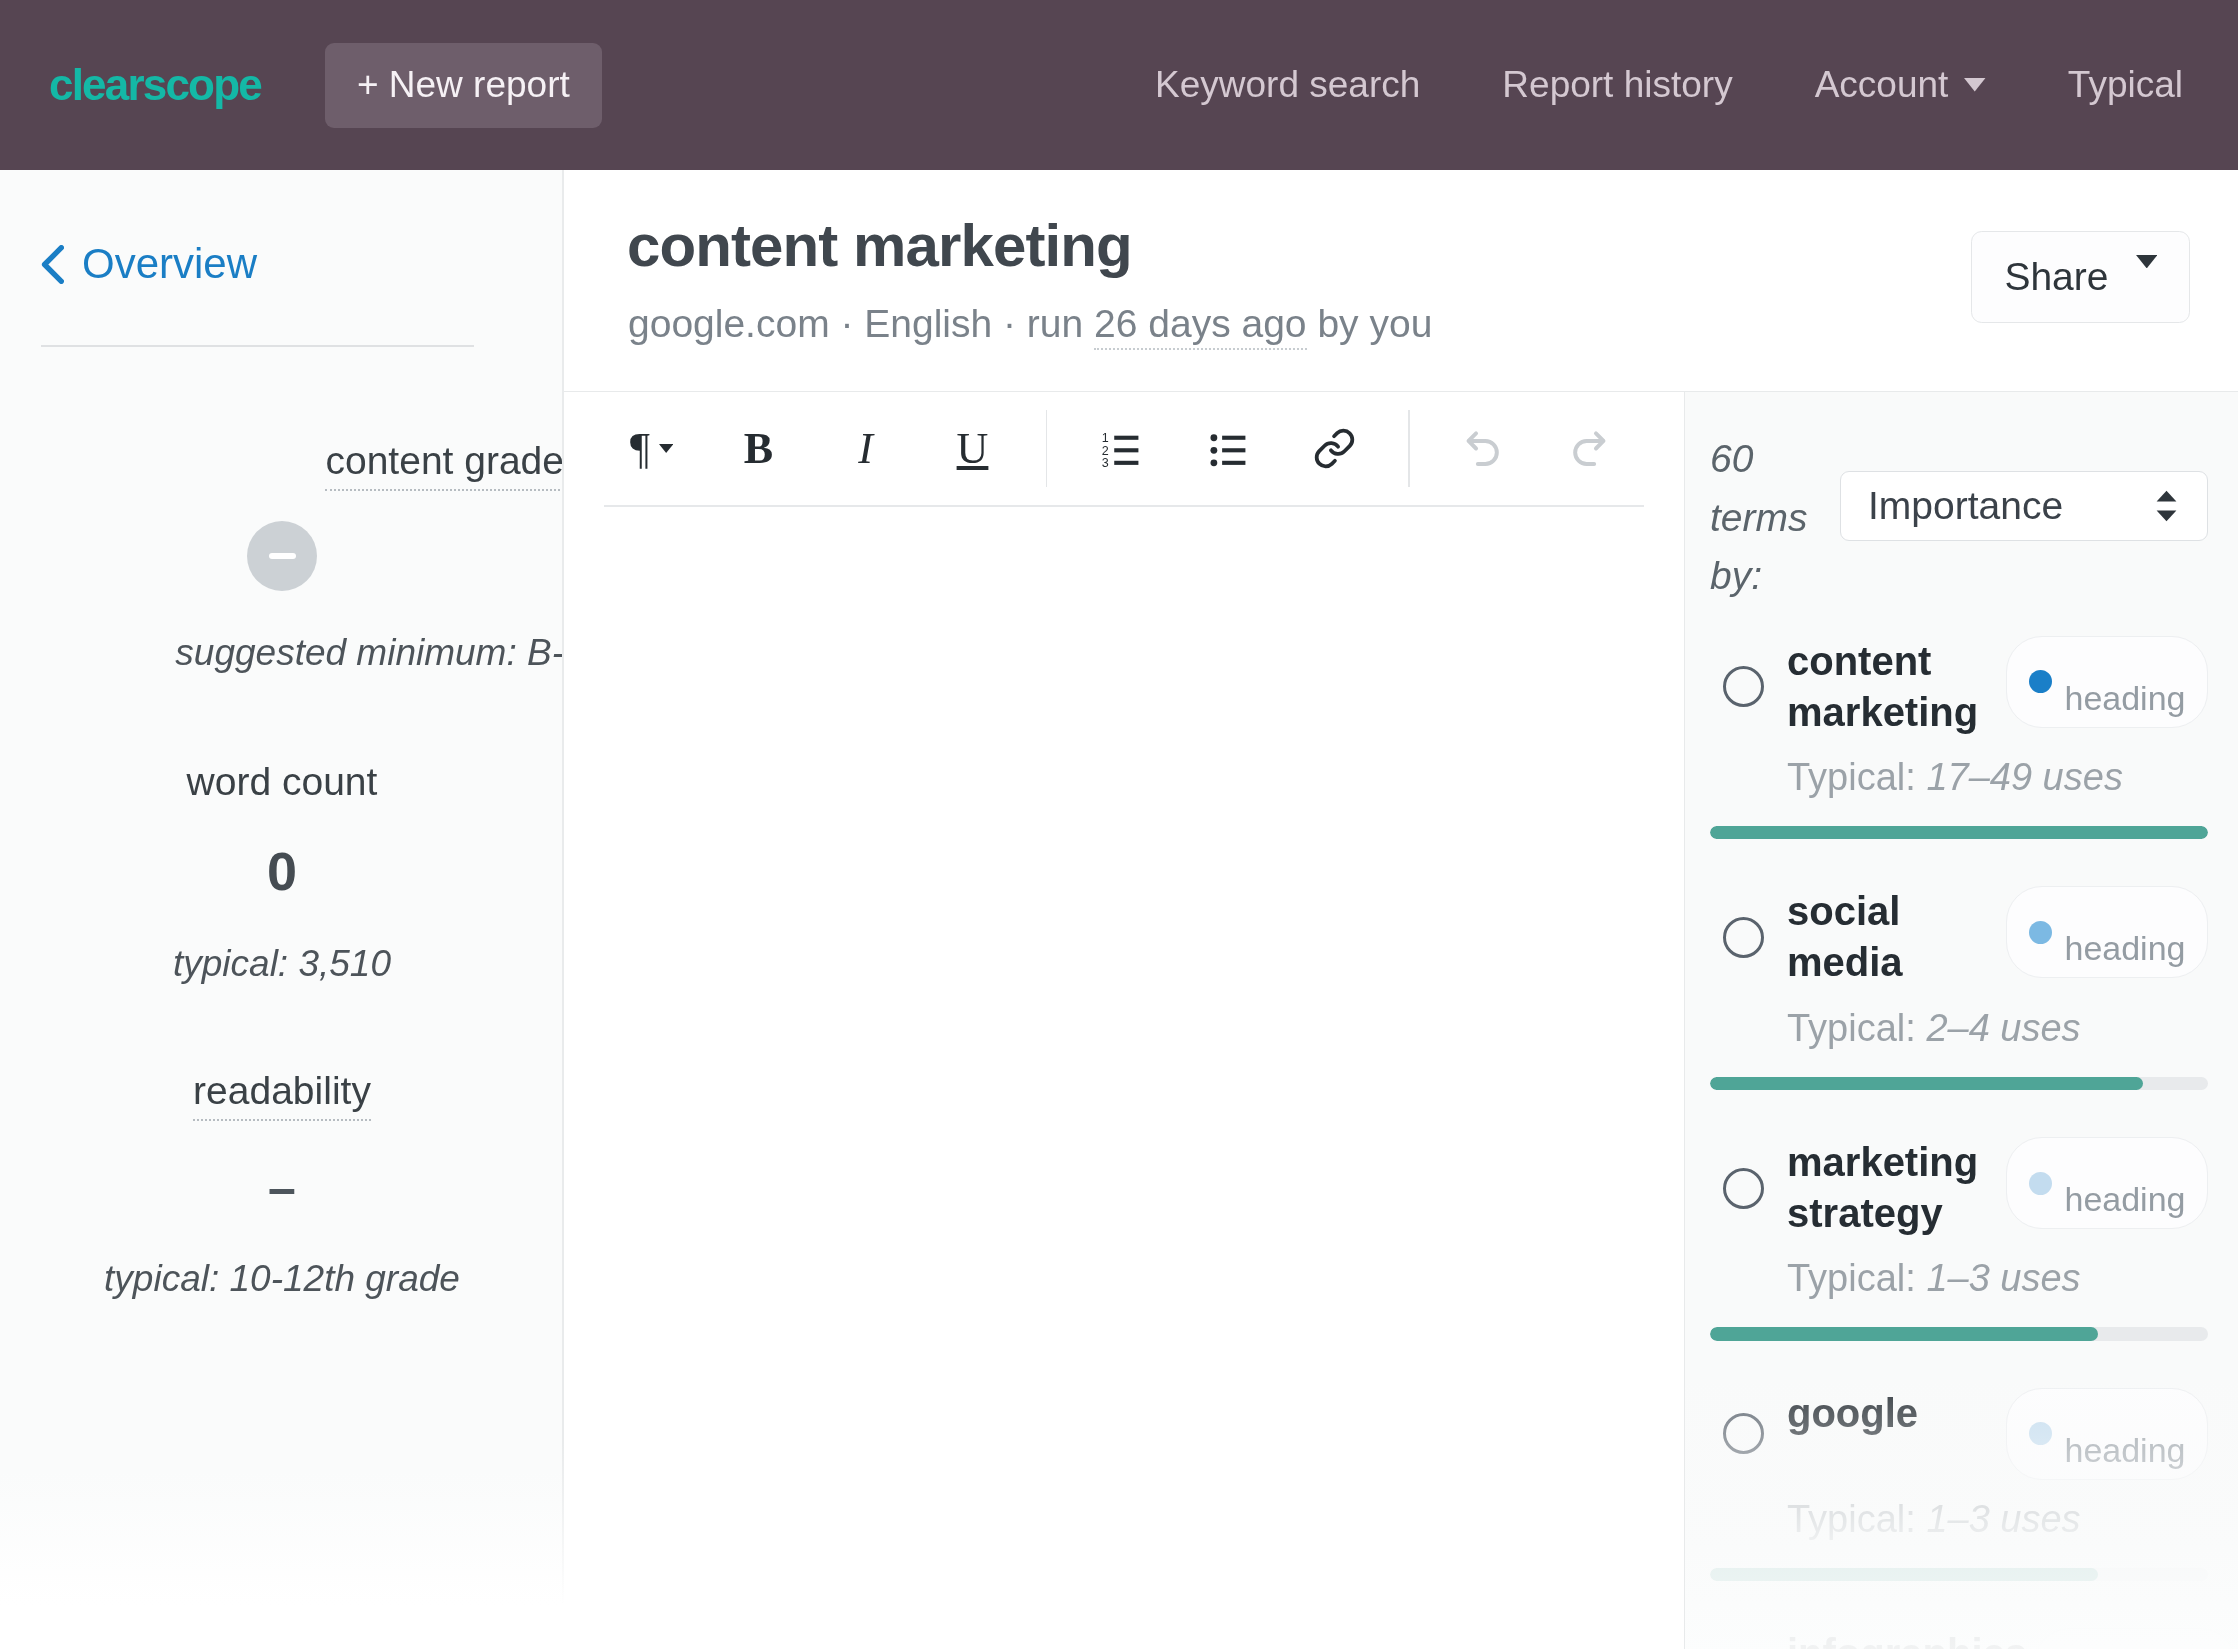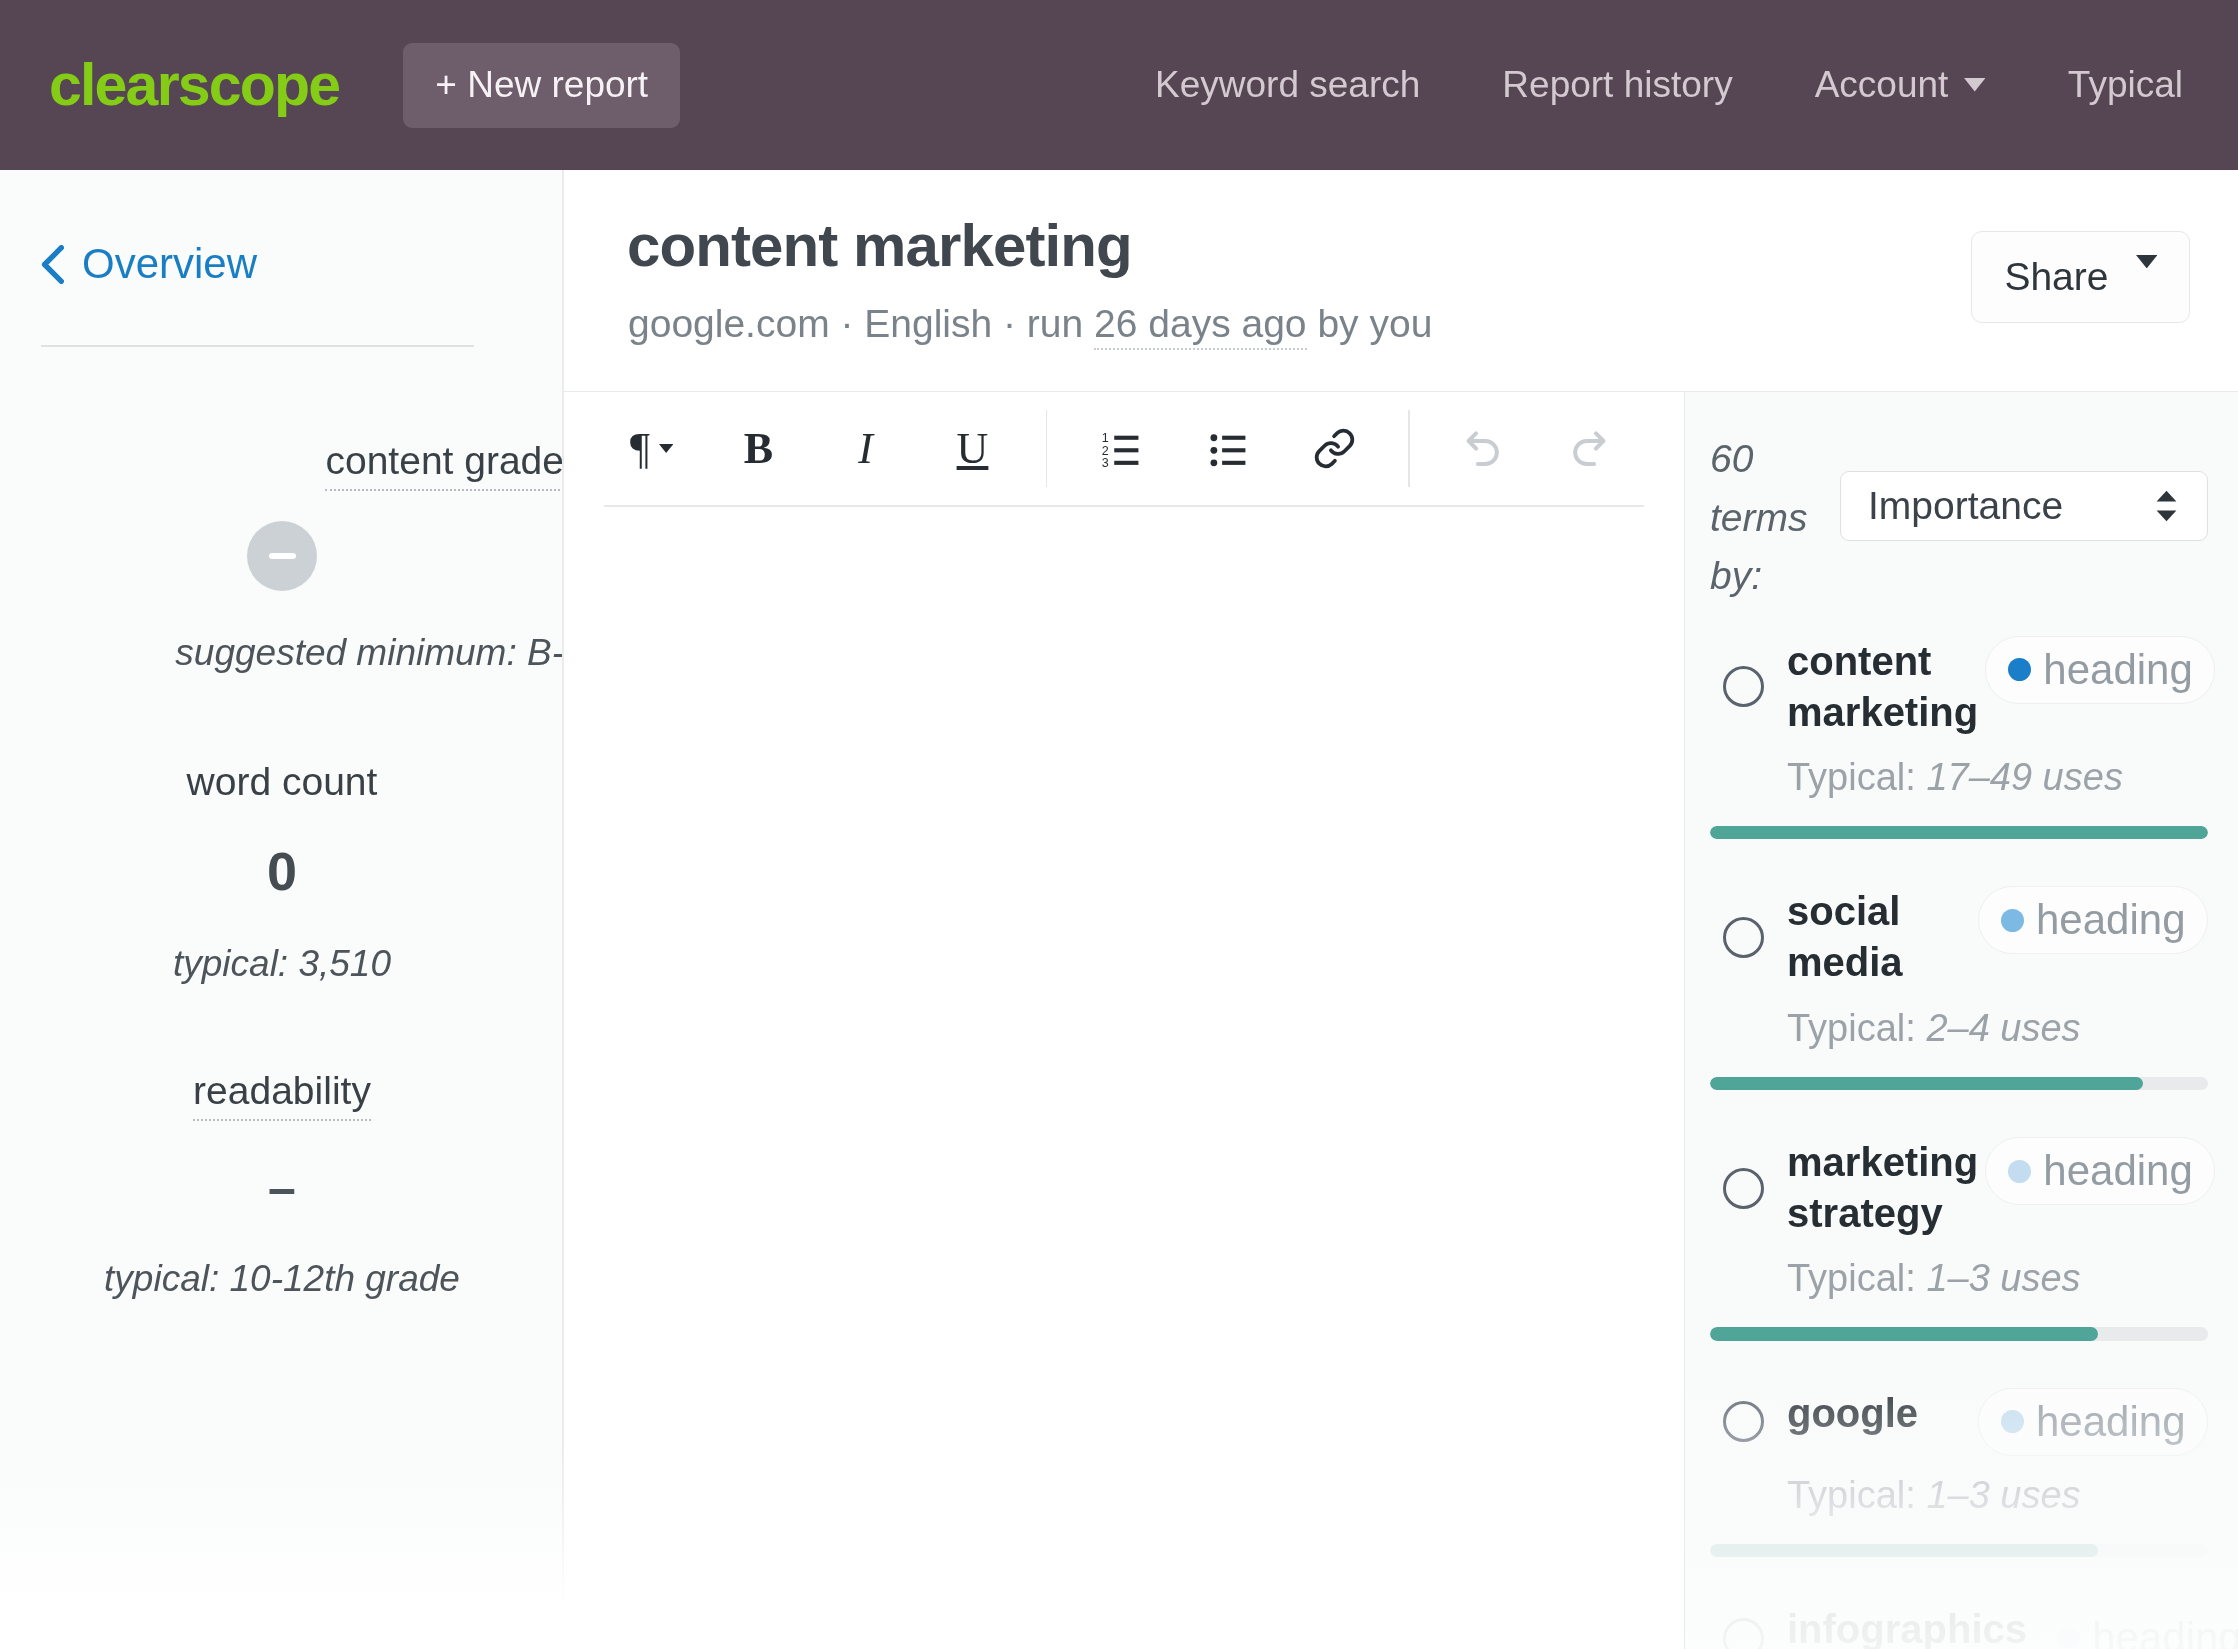--- a/index.html
+++ b/index.html
@@ -2,21 +2,21 @@
 <html style="font-size:14.3px"><head>
 <meta charset="utf-8">
 <style>
   * { margin:0; padding:0; box-sizing:border-box; }
   html,body { background:#ffffff; }
   body { font-family:"Liberation Sans", sans-serif; }
   .page { position:relative; width:2239px; height:1650px; overflow:hidden; background:#fff; }
 
   
   .topnav { display:flex; align-items:center; height:170px; background:#564552; }
-  .logo { margin-left:49px; font-size:59px; font-weight:700; letter-spacing:-1.8px; color:#84cc16; cursor:pointer; }
+  .logo { margin-left:49px; font-size:44px; font-weight:700; letter-spacing:-1.8px; color:#14b8a6; cursor:pointer; }
   .new-report { margin-left:64px; background:#6e5e6b; color:#f6f1f5; border:none; border-radius:9px;
                 padding:21.5px 32px; font-size:37px; font-family:inherit; cursor:pointer; }
   .navlinks { margin-left:auto; margin-right:56px; display:flex; align-items:center; gap:82px; }
   .navlink { color:#d4c8d1; font-size:37px; text-decoration:none; display:flex; align-items:center; gap:16px; cursor:pointer; }
   .caret-down { width:21.5px; height:13.4px; }
 
   
   .body { display:flex; height:1480px; }
 
   
@@ -83,21 +83,21 @@
   .term-list { margin-top:30px; display:flex; flex-direction:column; gap:47px; }
   .term-top { display:flex; }
   .radio-cell { width:77px; flex-shrink:0; display:flex; align-items:center; }
   .radio { width:41px; height:41px; margin-left:12.5px; border:3.6px solid #5a636d; border-radius:50%;
            background:transparent; cursor:pointer; flex-shrink:0; }
   .trow { flex:1; min-width:0; display:flex; align-items:flex-start; justify-content:space-between; }
   .tname { font-size:40px; font-weight:700; color:#262d33; line-height:1.28; }
   .badge { flex-shrink:0; margin-left:7.2px; display:flex; align-items:center; gap:12.5px;
            background:#fdfdfe; border:1.8px solid #edeff1; border-radius:36px; padding:9px 21.5px; }
   .dot { width:23px; height:23px; border-radius:50%; }
-  .badge-label { font-size:42px; color:#949ca3; }
+  .badge-label { font-size:34px; color:#949ca3;margin-top:33px; }
   .typical { margin-left:77px; margin-top:18px; font-size:38px; color:#9ba2a8; }
   .typical em { font-style:italic; }
   .track { margin-top:27px; height:13.4px; border-radius:7.2px; background:#e8eaec; overflow:hidden; }
   .fill { height:100%; border-radius:7.2px; }
   .terms-fade { position:absolute; left:0; right:0; bottom:0; height:287px; z-index:5; pointer-events:none;
                 background:linear-gradient(to bottom, rgba(249,250,250,0) 0%, rgba(250,251,251,0.88) 62%, rgba(252,253,253,0.95) 100%); }
 </style>
 </head>
 <body>
 

